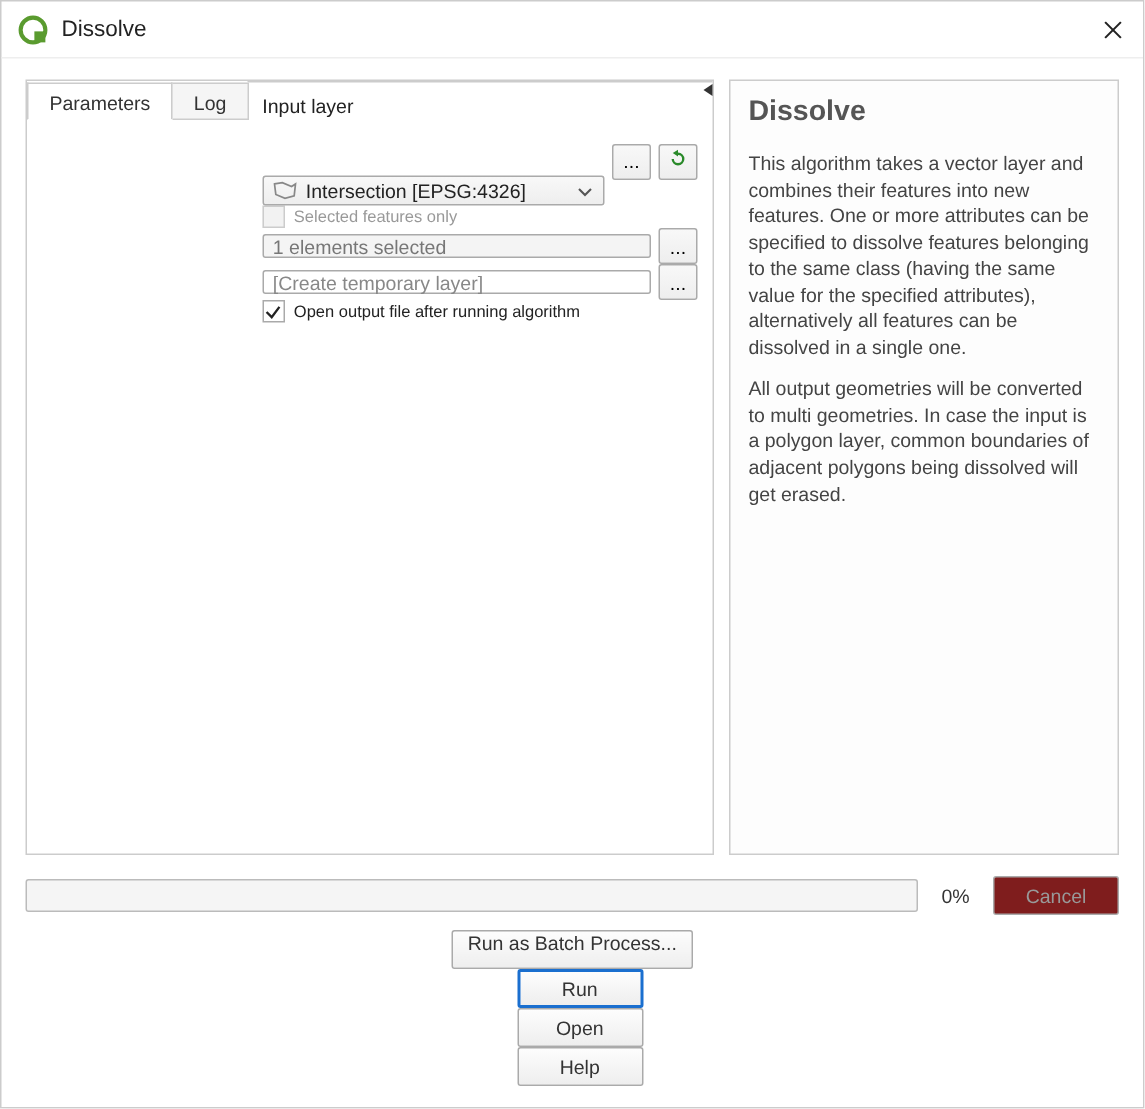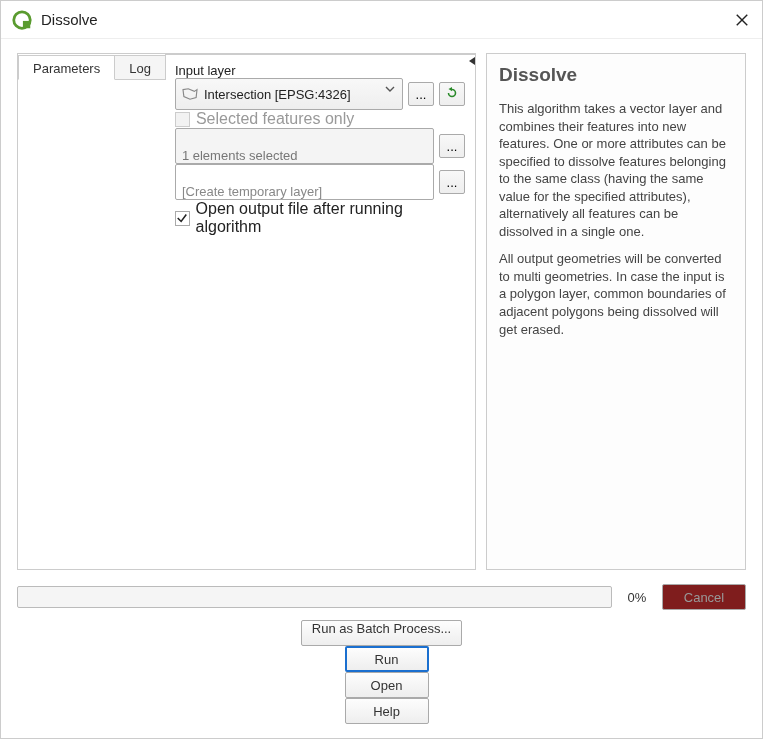--- a/index.html
+++ b/index.html
@@ -10,29 +10,29 @@
   .titlebar .title { font-size: 15px; color: #222; flex: 1; }
   .titlebar .closebtn { width: 20px; height: 20px; cursor: pointer; display:flex; align-items:center; justify-content:center; }
   .content { flex: 1; display: flex; padding: 14px 16px 8px 16px; gap: 10px; position: relative; }
   .leftpane { flex: 1; display: flex; flex-direction: row; border: 1px solid #ccc; background: #fff; }
   .tabs-row { display:flex; align-items:flex-end; height:26px; margin-top:-1px; }
   .tab { height: 25px; padding: 0 14px; font-size: 13px; line-height: 25px; border: 1px solid #ccc; background: #f5f5f5; cursor: pointer; border-bottom: 1px solid #ccc; margin-right:-1px; color:#333; position:relative; top:1px; }
   .tab.active { background: #fff; border-bottom: 1px solid #fff; z-index:2; }
   .tabcontent { flex: 1; padding: 8px 10px; display: flex; flex-direction: column; gap: 0; border-top: 1px solid #ccc; margin-top:0; }
   .label { font-size: 13px; color: #222; }
   .row { display: flex; gap: 5px; align-items: center; }
-  .dropdown { flex: 1; height: 32px; border: 1px solid #aaa; background: linear-gradient(#f8f8f8,#eee); display: flex; align-items: center; padding: 0 4px; font-size: 13px; color: #222; border-radius: 2px; position: relative; }
+  .dropdown { flex: 1; height: 20px; border: 1px solid #aaa; background: linear-gradient(#f8f8f8,#eee); display: flex; align-items: center; padding: 0 4px; font-size: 13px; color: #222; border-radius: 2px; position: relative; margin-top: 39px; }
   .dropdown .dropicon { width: 20px; height: 16px; margin-right:4px; display:flex; align-items:center; justify-content:center; }
   .dropdown .chev { position:absolute; right:6px; top:4px; }
   .iconbtn { width: 26px; height: 24px; border: 1px solid #aaa; background: linear-gradient(#f8f8f8,#eee); display: flex; align-items: center; justify-content: center; font-size: 13px; border-radius: 2px; cursor: pointer; }
-  .checkbox-row { display: flex; align-items: center; gap: 6px; font-size: 16px; color: #222; }
+  .checkbox-row { display: flex; align-items: center; gap: 6px; font-size: 11px; color: #222; }
   .chk { width: 15px; height: 15px; border: 1px solid #aaa; background: #fff; display:inline-flex; align-items:center; justify-content:center;}
   .chk.disabled { background:#f2f2f2; border-color:#ccc; }
   .txtdisabled { color:#999; }
-  .textbox { flex: 1; height: 36px; border: 1px solid #aaa; background: #fff; padding: 0 6px; font-size: 13px; color: #888; display:flex; align-items:flex-end; border-radius: 2px;}
+  .textbox { flex: 1; height: 16px; border: 1px solid #aaa; background: #fff; padding: 0 6px; font-size: 13px; color: #888; display:flex; align-items:flex-start; border-radius: 2px;}
   .textbox.gray { background:#f4f4f4; color:#777; }
   .rightpane { width: 260px; border: 1px solid #ccc; background: #fdfdfd; padding: 10px 12px; font-size: 13px; color: #444; display:flex; flex-direction:column; gap:10px; }
   .rightpane h2 { margin: 0 0 4px 0; font-size: 19px; color: #555; font-weight:700; }
   .rightpane p { margin: 0; line-height: 1.35; }
   .collapse-arrow { position:absolute; top:13px; right:285px; width:10px; height:10px; cursor:pointer; }
   .bottom { padding: 6px 16px 14px 16px; display: flex; flex-direction: column; gap: 10px; }
   .progressrow { display: flex; align-items: center; gap: 10px; }
   .progressbar { flex: 1; height: 22px; border: 1px solid #bbb; background: #f5f5f5; border-radius: 2px; }
   .pct { font-size: 13px; color: #333; width: 30px; text-align:center; }
   .btn { height: 26px; padding: 0 18px; border: 1px solid #aaa; background: linear-gradient(#fdfdfd,#eee); font-size: 13px; color: #333; border-radius: 2px; cursor: pointer; display:flex; align-items:center; justify-content:center; min-width:84px; }

